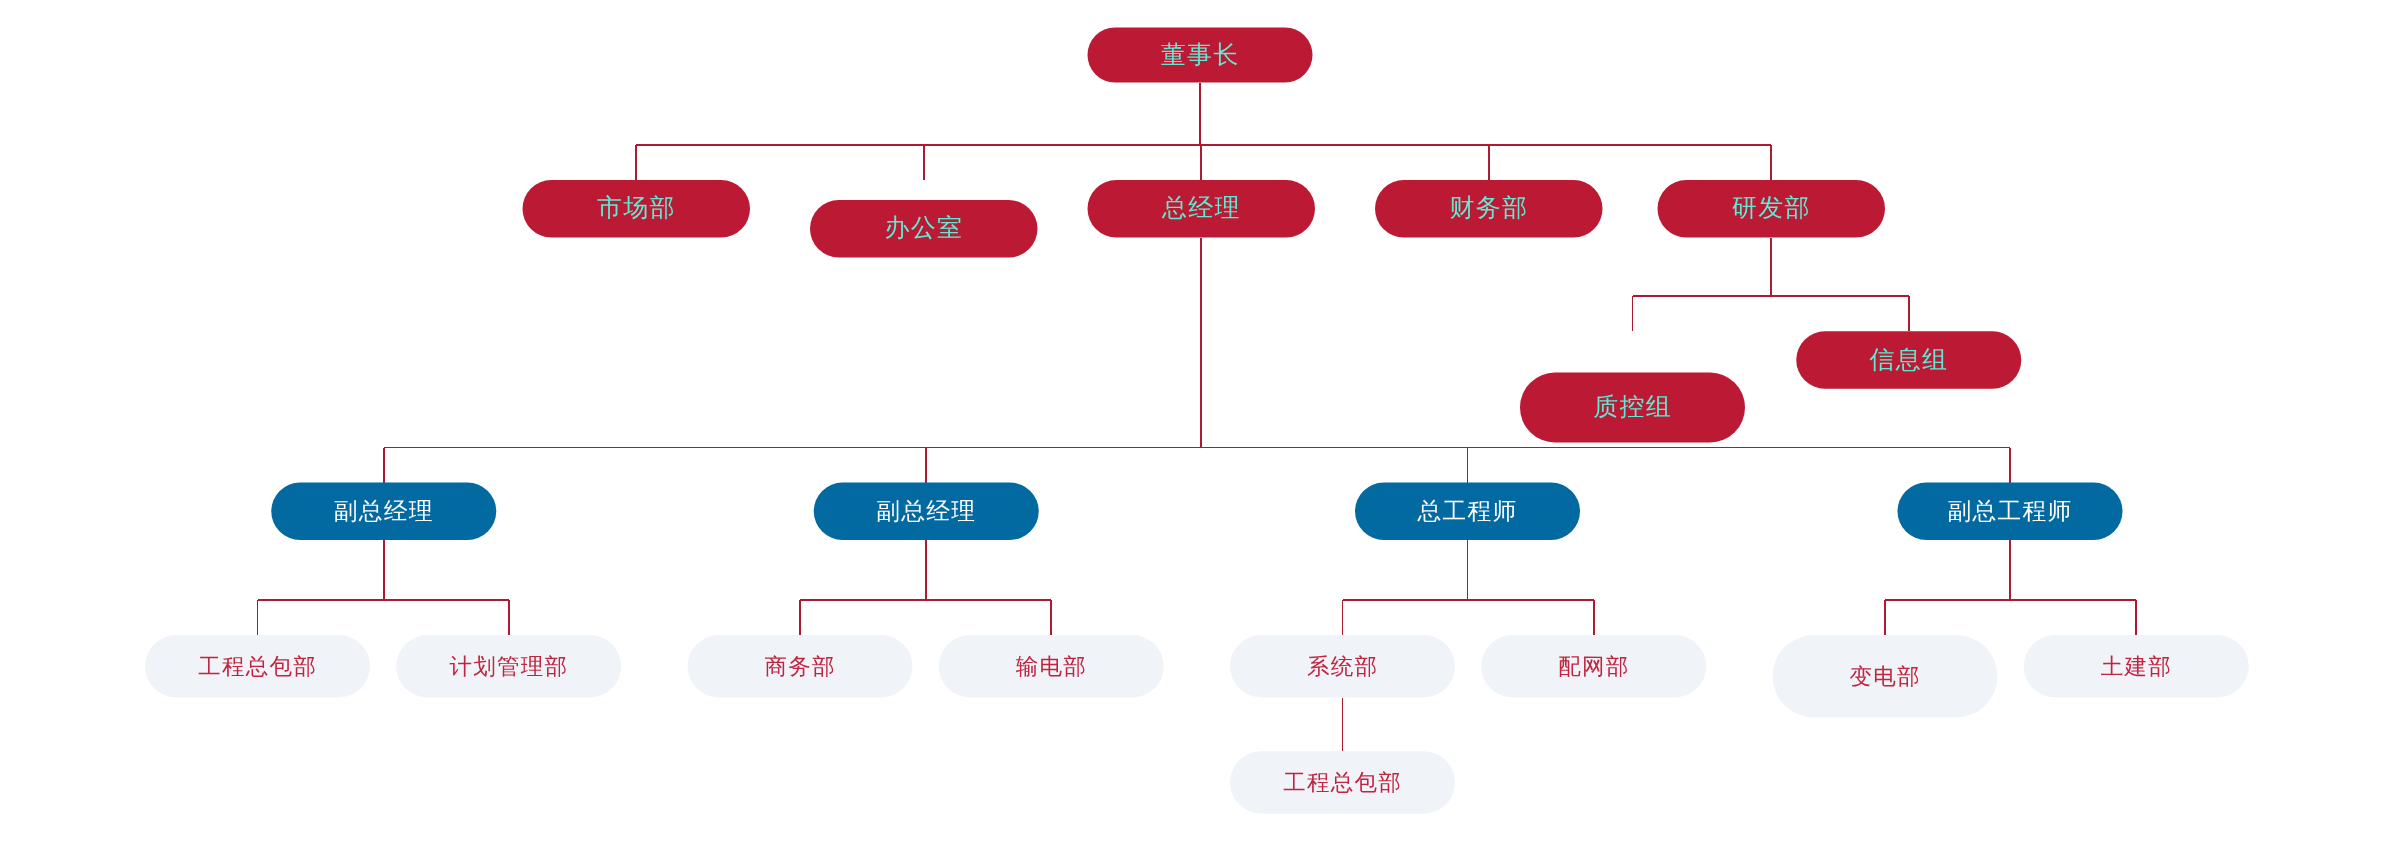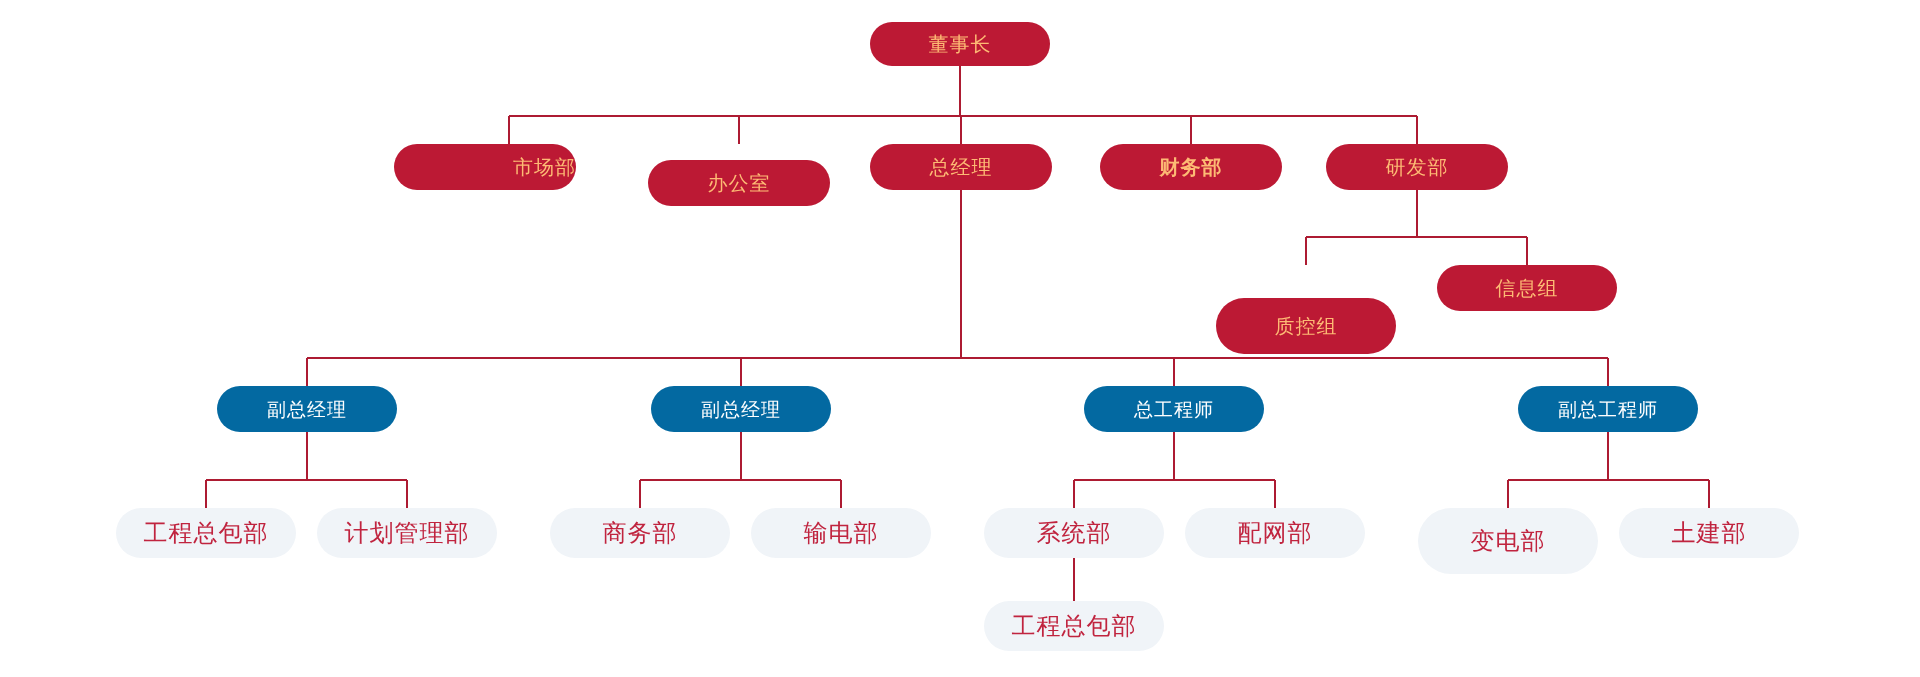--- a/index.html
+++ b/index.html
@@ -37,32 +37,32 @@
     white-space: nowrap;
     letter-spacing: 1px;
     user-select: none;
   }
   .node-label {
     display: block;
     line-height: 1;
   }
   .lvl-root, .lvl-dark {
     background: #BC1934;
-    color: #fdba74;
+    color: #5eead4;
     font-size: 20px;
   }
   .lvl-pink {
     background: #0369a1;
     color: #ffffff;
     font-size: 19px;
   }
   .lvl-light {
     background: #F0F4F8;
     color: #C0243F;
-    font-size: 24px;
+    font-size: 18px;
   }
 </style>
 </head>
 <body>
 
 <div id="chart-root">
   <svg id="connectors" viewBox="0 0 1920 677" xmlns="http://www.w3.org/2000/svg">
       <line x1="960" y1="66" x2="960" y2="116" stroke="#AD1B32" stroke-width="1.4" shape-rendering="crispEdges"></line>
       <line x1="509" y1="116" x2="1417" y2="116" stroke="#AD1B32" stroke-width="1.4" shape-rendering="crispEdges"></line>
       <line x1="509" y1="116" x2="509" y2="144" stroke="#AD1B32" stroke-width="1.4" shape-rendering="crispEdges"></line>
@@ -96,30 +96,30 @@
       <line x1="1508" y1="480" x2="1709" y2="480" stroke="#AD1B32" stroke-width="1.4" shape-rendering="crispEdges"></line>
       <line x1="1508" y1="480" x2="1508" y2="508" stroke="#AD1B32" stroke-width="1.4" shape-rendering="crispEdges"></line>
       <line x1="1709" y1="480" x2="1709" y2="508" stroke="#AD1B32" stroke-width="1.4" shape-rendering="crispEdges"></line>
       <line x1="1074" y1="558" x2="1074" y2="573" stroke="#AD1B32" stroke-width="1.4" shape-rendering="crispEdges"></line>
       <line x1="1074" y1="573" x2="1074" y2="601" stroke="#AD1B32" stroke-width="1.4" shape-rendering="crispEdges"></line>
     </svg>
   <div id="nodes-layer">
       <div class="node lvl-root" style="left: 870px; top: 22px; width: 180px; height: 44px;">
         <span class="node-label">董事长</span>
       </div>
-      <div class="node lvl-dark" style="left: 394px; top: 144px; width: 182px; height: 46px; justify-content: flex-end;">
+      <div class="node lvl-dark" style="left: 418px; top: 144px; width: 182px; height: 46px;">
         <span class="node-label">市场部</span>
       </div>
       <div class="node lvl-dark" style="left: 648px; top: 160px; width: 182px; height: 46px;">
         <span class="node-label">办公室</span>
       </div>
       <div class="node lvl-dark" style="left: 870px; top: 144px; width: 182px; height: 46px;">
         <span class="node-label">总经理</span>
       </div>
-      <div class="node lvl-dark" style="left: 1100px; top: 144px; width: 182px; height: 46px; font-weight: bold;">
+      <div class="node lvl-dark" style="left: 1100px; top: 144px; width: 182px; height: 46px;">
         <span class="node-label">财务部</span>
       </div>
       <div class="node lvl-dark" style="left: 1326px; top: 144px; width: 182px; height: 46px;">
         <span class="node-label">研发部</span>
       </div>
       <div class="node lvl-dark" style="left: 1216px; top: 262px; width: 180px; height: 56px; margin-top: 36px;">
         <span class="node-label">质控组</span>
       </div>
       <div class="node lvl-dark" style="left: 1437px; top: 265px; width: 180px; height: 46px;">
         <span class="node-label">信息组</span>

